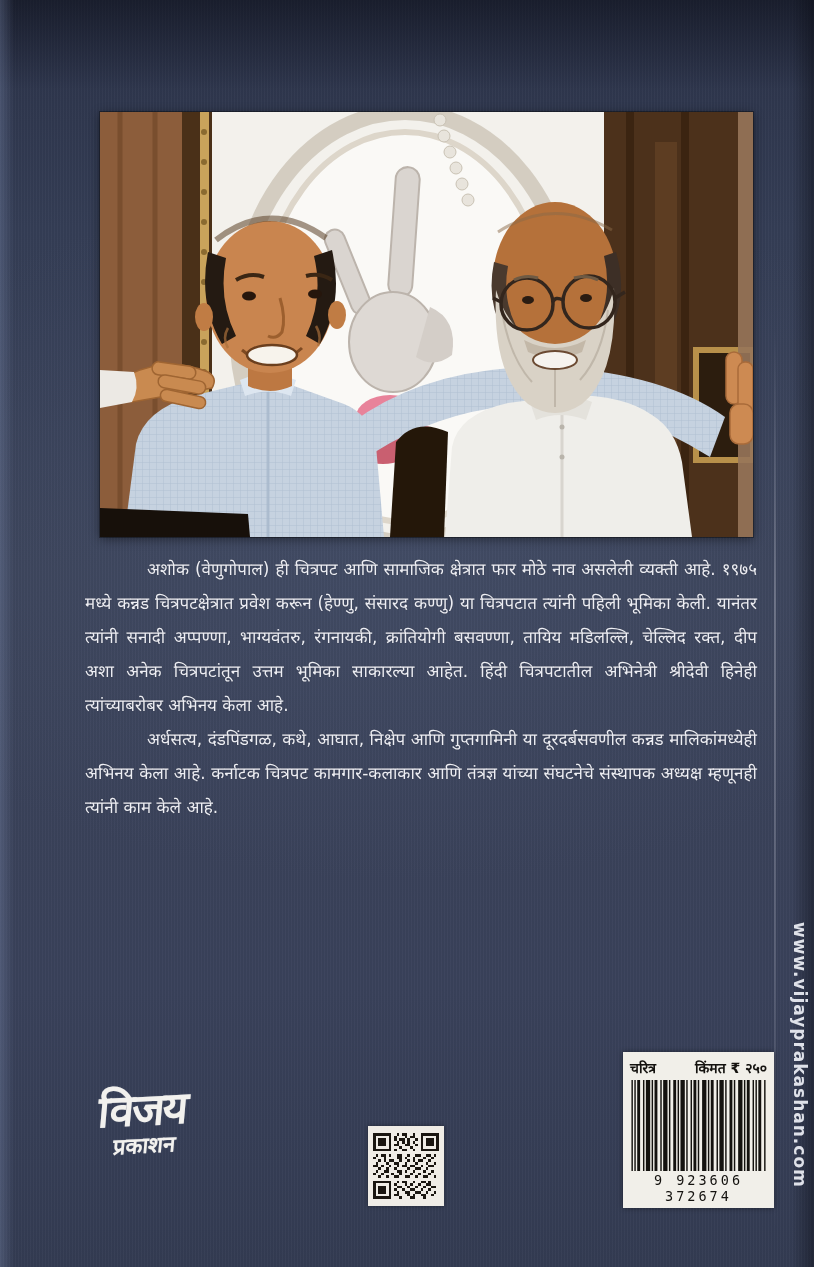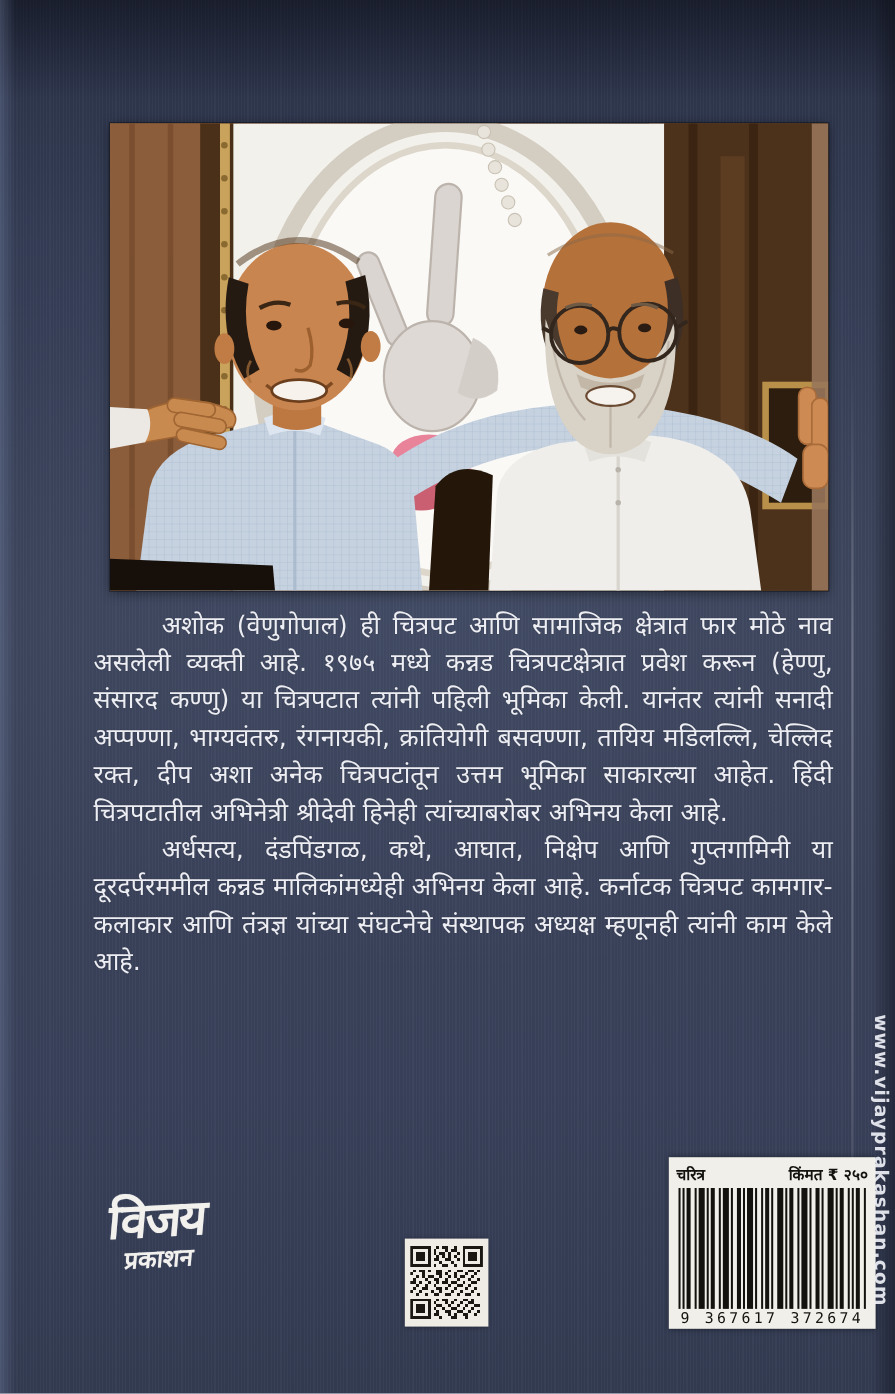--- a/index.html
+++ b/index.html
@@ -31,42 +31,42 @@
   .photo {
     position:absolute; left:100px; top:112px; width:653px; height:425px;
     box-shadow:0 0 0 1px rgba(0,0,0,0.35), 0 2px 10px rgba(0,0,0,0.45);
     background:#6b4a2e; overflow:hidden;
   }
   .photo svg { display:block; width:100%; height:100%; }
 
   
   .body-text {
     position:absolute; left:85px; top:552px; width:672px; color:#edeef4;
-    font-size:23px; line-height:34px; text-align:justify;
+    font-size:17px; line-height:34px; text-align:justify;
     text-shadow:0 0 1px rgba(0,0,0,0.4);
   }
   .body-text p { text-indent:62px; margin:0; }
 
   
   .publisher-logo {
     position:absolute; left:88px; top:1088px; width:110px; color:#f2f1ee;
     transform:rotate(-3deg); text-align:center; line-height:1.02;
     text-shadow:0 0 1px rgba(255,255,255,0.4);
   }
   .publisher-logo .l1 { font-size:44px; font-weight:bold; letter-spacing:-2px; transform:skewX(-8deg); display:block; }
   .publisher-logo .l2 { font-size:22px; font-weight:bold; letter-spacing:0px; transform:skewX(-8deg); display:block; margin-top:2px; }
 
   
   .qr { position:absolute; left:368px; top:1126px; width:76px; height:80px;
         background:#efece6; padding:5px; box-shadow:0 0 4px rgba(0,0,0,0.4); }
   .qr svg{ display:block; width:100%; height:100%; }
 
   
   .barcode-box {
-    position:absolute; left:608px; top:1052px; width:188px; height:156px;
+    position:absolute; left:623px; top:1052px; width:151px; height:156px;
     background:#f1efe9; padding:6px 7px 4px 7px; box-shadow:0 0 5px rgba(0,0,0,0.45);
     display:flex; flex-direction:column; color:#14120f;
   }
   .barcode-head { display:flex; justify-content:space-between; align-items:baseline;
                   font-size:14px; font-weight:bold; margin-bottom:3px; }
   .barcode-stripes { flex:1; }
   .barcode-stripes svg { display:block; width:100%; height:100%; }
   .barcode-digits { font-size:13.5px; letter-spacing:3px; text-align:center;
                     font-family:"DejaVu Sans Mono", monospace; margin-top:1px; }
 
@@ -237,21 +237,21 @@
       </g>
 
       <path d="M0 258 L34 260 q6 16 -2 30 L0 296 Z" fill="#ece9e4"></path>
 
       <path d="M0 396 L148 402 L150 425 L0 425 Z" fill="#17100a"></path>
     </svg>
   </div>
 
   <div class="body-text">
       <p>अशोक (वेणुगोपाल) ही चित्रपट आणि सामाजिक क्षेत्रात फार मोठे नाव असलेली व्यक्ती आहे. १९७५ मध्ये कन्नड चित्रपटक्षेत्रात प्रवेश करून (हेण्णु, संसारद कण्णु) या चित्रपटात त्यांनी पहिली भूमिका केली. यानंतर त्यांनी सनादी अप्पण्णा, भाग्यवंतरु, रंगनायकी, क्रांतियोगी बसवण्णा, तायिय मडिलल्लि, चेल्लिद रक्त, दीप अशा अनेक चित्रपटांतून उत्तम भूमिका साकारल्या आहेत. हिंदी चित्रपटातील अभिनेत्री श्रीदेवी हिनेही त्यांच्याबरोबर अभिनय केला आहे.</p>
-      <p>अर्धसत्य, दंडपिंडगळ, कथे, आघात, निक्षेप आणि गुप्तगामिनी या दूरदर्परममील कन्नड मालिकांमध्येही अभिनय केला आहे. कर्नाटक चित्रपट कामगार-कलाकार आणि तंत्रज्ञ यांच्या संघटनेचे संस्थापक अध्यक्ष म्हणूनही त्यांनी काम केले आहे.</p>
+      <p>अर्धसत्य, दंडपिंडगळ, कथे, आघात, निक्षेप आणि गुप्तगामिनी या दूरदर्बसवणील कन्नड मालिकांमध्येही अभिनय केला आहे. कर्नाटक चित्रपट कामगार-कलाकार आणि तंत्रज्ञ यांच्या संघटनेचे संस्थापक अध्यक्ष म्हणूनही त्यांनी काम केले आहे.</p>
     </div>
 
   <div class="publisher-logo">
     <span class="l1">विजय</span>
     <span class="l2">प्रकाशन</span>
   </div>
 
   <div class="qr">
     <svg viewBox="0 0 25 25" shape-rendering="crispEdges">
       <rect width="25" height="25" fill="#efece6"></rect>
@@ -420,18 +420,18 @@
             <rect x="75" width="3" height="60"></rect>
             <rect x="79" width="1" height="60"></rect>
           <rect x="81" width="2" height="60"></rect>
             <rect x="85" width="1" height="60"></rect>
             <rect x="87" width="1" height="60"></rect>
           <rect x="89" width="2" height="60"></rect>
             <rect x="93" width="1" height="60"></rect>
         </g>
       </svg>
     </div>
-    <div class="barcode-digits">9 367617 372674</div>
+    <div class="barcode-digits">9 923606 372674</div>
   </div>
 
   <div class="site-vertical">www.vijayprakashan.com</div>
 
 </div>
 
 </body></html>

